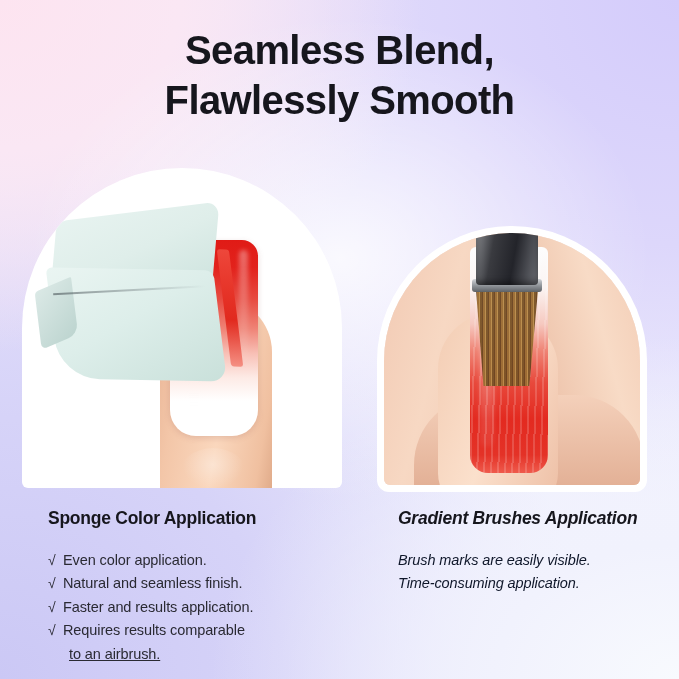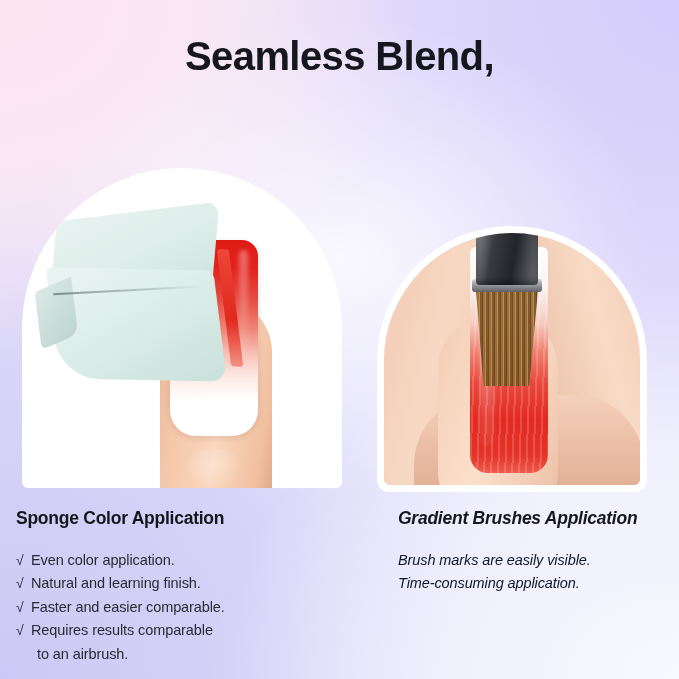--- a/index.html
+++ b/index.html
@@ -28,21 +28,21 @@
   }
   .bg-wash {
     position:absolute; inset:0;
     background:
       radial-gradient(62% 48% at 50% 38%, rgba(255,255,255,0.82) 0%, rgba(255,255,255,0.30) 45%, rgba(255,255,255,0) 74%);
   }
 
   
   .headline {
     position:absolute;
-    top:32px; left:0; right:0;
+    top:26px; left:0; right:0;
     text-align:center;
     color:#16161d;
     font-weight:bold;
     font-size:40px;
     line-height:1.24;
     letter-spacing:-0.6px;
   }
   .headline .line { display:block; white-space:nowrap; }
 
   
@@ -263,21 +263,21 @@
         #7a5326 4px, #7a5326 6px);
     clip-path:polygon(0 0, 100% 0, 86% 100%, 12% 100%);
     opacity:0.96;
   }
 
   
   .col {
     position:absolute;
     top:508px;
   }
-  .col-left  { left:16px;  width:330px; }
+  .col-left  { left:48px;  width:330px; }
   .col-right { left:398px; width:290px;font-style:italic; }
 
   .col-title {
     color:#16161d;
     font-weight:bold;
     font-size:17.5px;
     letter-spacing:-0.25px;
     margin-bottom:20px;
     white-space:nowrap;
   }
@@ -294,38 +294,39 @@
   }
   .bullet-list li .tick {
     flex:0 0 auto;
     width:15px;
     color:#2a2a33;
     font-size:14px;
     line-height:1.62;
   }
   .bullet-list li .txt { flex:1 1 auto; }
   .bullet-list li.cont .tick { visibility:hidden; }
-  .bullet-list li.cont .txt { padding-left:6px; }
+  .bullet-list li.cont .txt { padding-left:6px;text-decoration:underline; }
 
   .plain-list li {
     color:#0f172a;
     font-size:14.5px;
     line-height:1.62;
     letter-spacing:-0.1px;
     white-space:nowrap;
   }
 </style>
 </head>
 <body>
 
 <div class="bg-base"></div>
 <div class="bg-wash"></div>
 
 <h1 class="headline">
   <span class="line">Seamless Blend,</span>
+  <span class="line">Flawlessly Smooth</span>
 </h1>
 
 <div class="panels">
 
   <div class="panel-img panel-left">
     <div class="art-left">
       <div class="fingertip"></div>
       <div class="nail"></div>
       <div class="sponge">
         <div class="face-top"></div>
@@ -359,25 +360,25 @@
 
 <div class="col col-left">
   <div class="col-title">Sponge Color Application</div>
   <ul class="bullet-list">
     <li>
       <span class="tick">√</span>
       <span class="txt">Even color application.</span>
     </li>
     <li>
       <span class="tick">√</span>
-      <span class="txt">Natural and learning finish.</span>
+      <span class="txt">Natural and seamless finish.</span>
     </li>
     <li>
       <span class="tick">√</span>
-      <span class="txt">Faster and easier comparable.</span>
+      <span class="txt">Faster and results application.</span>
     </li>
     <li>
       <span class="tick">√</span>
       <span class="txt">Requires results comparable</span>
     </li>
     <li class="cont">
       <span class="tick"></span>
       <span class="txt">to an airbrush.</span>
     </li>
   </ul>

